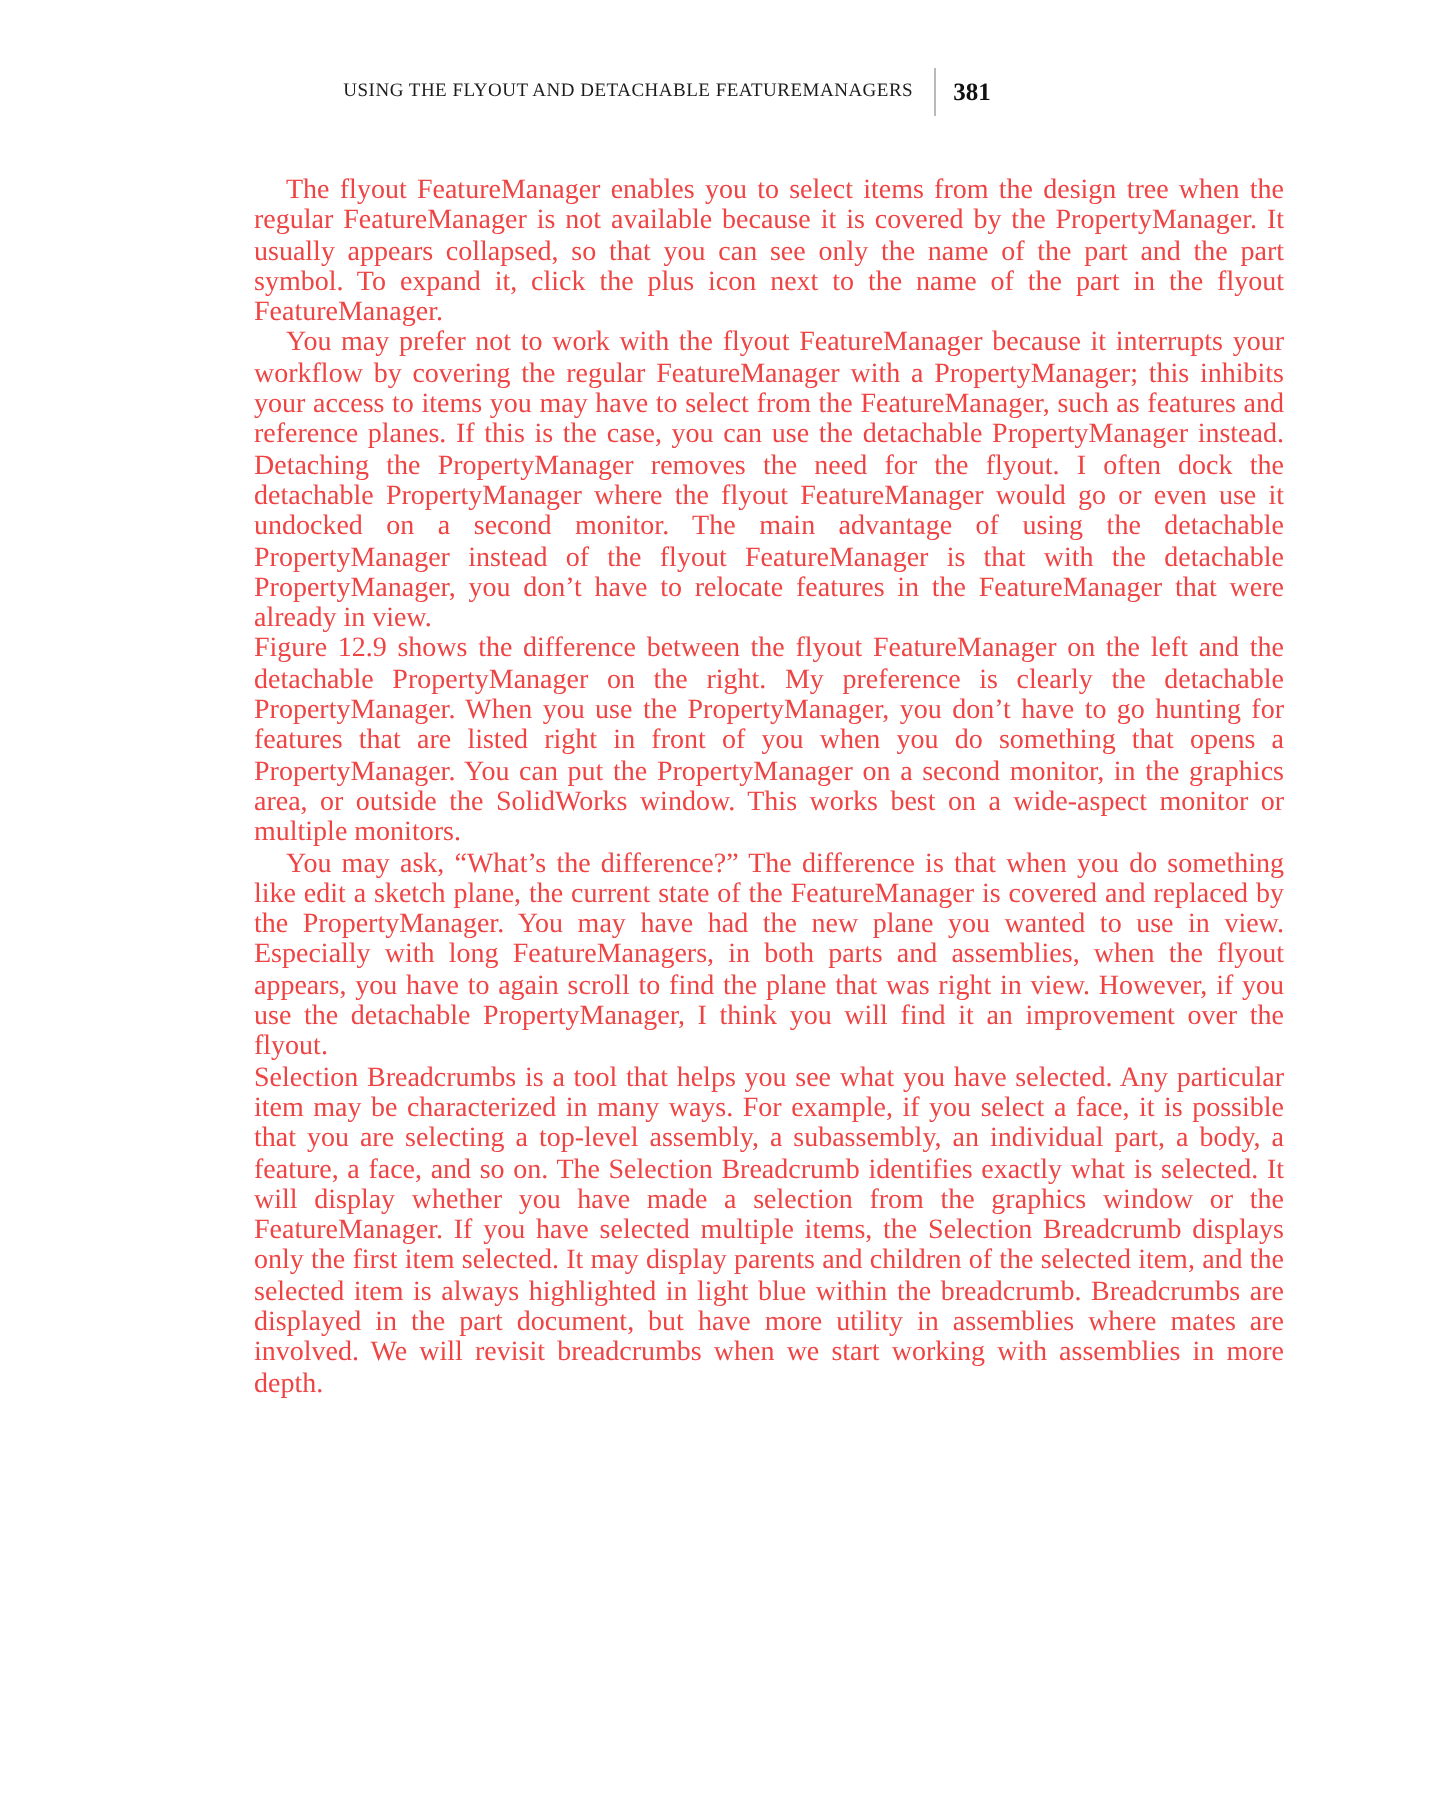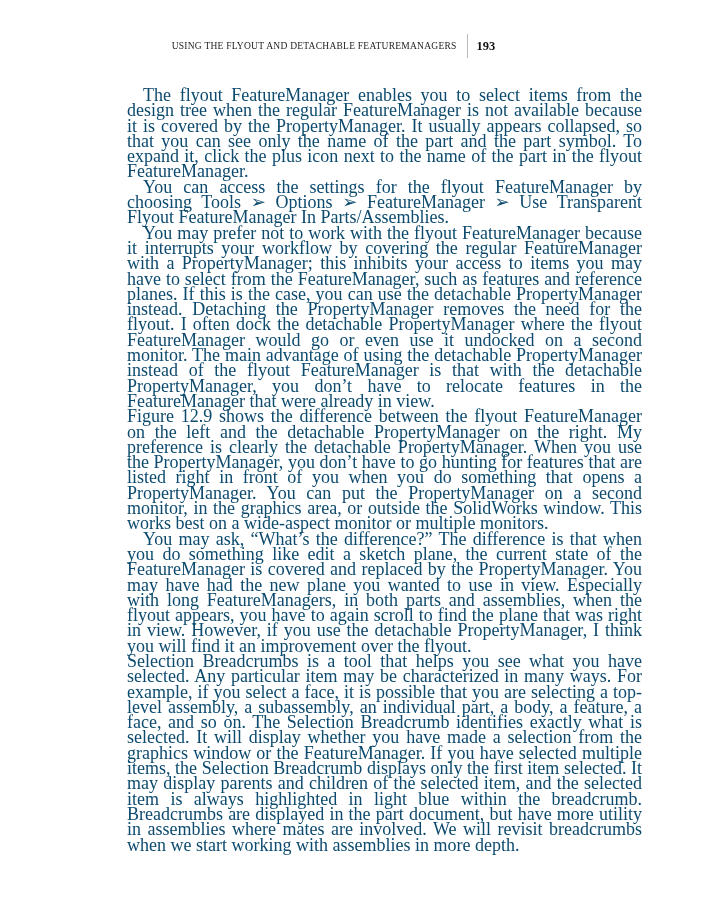--- a/index.html
+++ b/index.html
@@ -48,24 +48,24 @@
   }
   
   .text-block {
     position: absolute;
     top: 88px;
     left: 127px;
     width: 515px;
   }
   .text-block p {
     margin: 0;
-    font-size: 18px;
+    font-size: 14px;
     line-height: 15.3px;
     text-align: justify;
-    color: #0c4a6e;
+    color: #ef4444;
   }
   .text-block p.indent {
     text-indent: 16px;
   }
   .section-heading {
     margin: 21px 0 5px 0;
     font-family: "DejaVu Serif", "Liberation Serif", serif;
     font-weight: 700;
     font-size: 17px;
     line-height: 20px;
@@ -74,27 +74,26 @@
   }
 </style>
 </head>
 <body>
 
 <div class="page">
 
   <header class="page-header">
     <span class="running-head">USING THE FLYOUT AND DETACHABLE FEATUREMANAGERS</span>
     <span class="header-rule"></span>
-    <span class="page-number">193</span>
+    <span class="page-number">381</span>
   </header>
 
   <main class="text-block">
 
     <p class="indent">The flyout FeatureManager enables you to select items from the design tree when the regular FeatureManager is not available because it is covered by the PropertyManager. It usually appears collapsed, so that you can see only the name of the part and the part symbol. To expand it, click the plus icon next to the name of the part in the flyout FeatureManager.</p>
-    <p class="indent">You can access the settings for the flyout FeatureManager by choosing Tools ➢ Options ➢ FeatureManager ➢ Use Transparent Flyout FeatureManager In Parts/Assemblies.</p>
     <p class="indent">You may prefer not to work with the flyout FeatureManager because it interrupts your workflow by covering the regular FeatureManager with a PropertyManager; this inhibits your access to items you may have to select from the FeatureManager, such as features and reference planes. If this is the case, you can use the detachable PropertyManager instead. Detaching the PropertyManager removes the need for the flyout. I often dock the detachable PropertyManager where the flyout FeatureManager would go or even use it undocked on a second monitor. The main advantage of using the detachable PropertyManager instead of the flyout FeatureManager is that with the detachable PropertyManager, you don’t have to relocate features in the FeatureManager that were already in view.</p>
 
 
     <p>Figure 12.9 shows the difference between the flyout FeatureManager on the left and the detachable PropertyManager on the right. My preference is clearly the detachable PropertyManager. When you use the PropertyManager, you don’t have to go hunting for features that are listed right in front of you when you do something that opens a PropertyManager. You can put the PropertyManager on a second monitor, in the graphics area, or outside the SolidWorks window. This works best on a wide-aspect monitor or multiple monitors.</p>
     <p class="indent">You may ask, “What’s the difference?” The difference is that when you do something like edit a sketch plane, the current state of the FeatureManager is covered and replaced by the PropertyManager. You may have had the new plane you wanted to use in view. Especially with long FeatureManagers, in both parts and assemblies, when the flyout appears, you have to again scroll to find the plane that was right in view. However, if you use the detachable PropertyManager, I think you will find it an improvement over the flyout.</p>
 
 
     <p>Selection Breadcrumbs is a tool that helps you see what you have selected. Any particular item may be characterized in many ways. For example, if you select a face, it is possible that you are selecting a top-level assembly, a subassembly, an individual part, a body, a feature, a face, and so on. The Selection Breadcrumb identifies exactly what is selected. It will display whether you have made a selection from the graphics window or the FeatureManager. If you have selected multiple items, the Selection Breadcrumb displays only the first item selected. It may display parents and children of the selected item, and the selected item is always highlighted in light blue within the breadcrumb. Breadcrumbs are displayed in the part document, but have more utility in assemblies where mates are involved. We will revisit breadcrumbs when we start working with assemblies in more depth.</p>
 
   </main>

